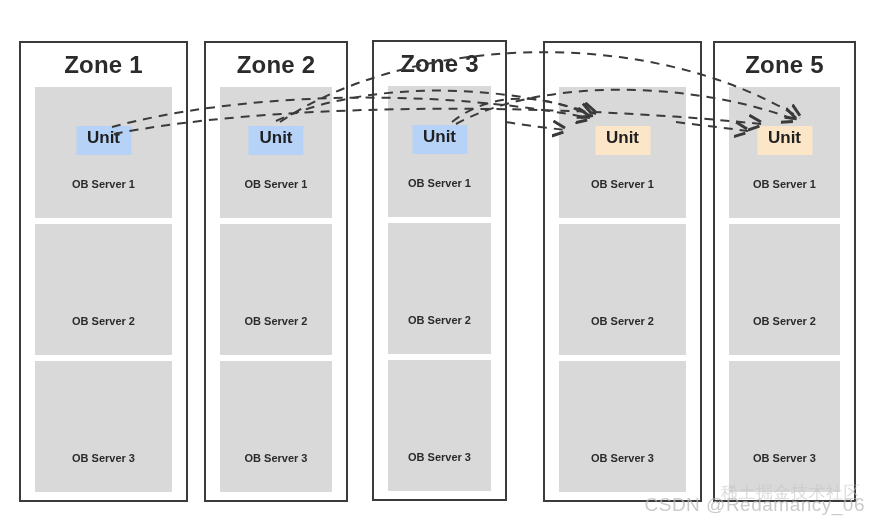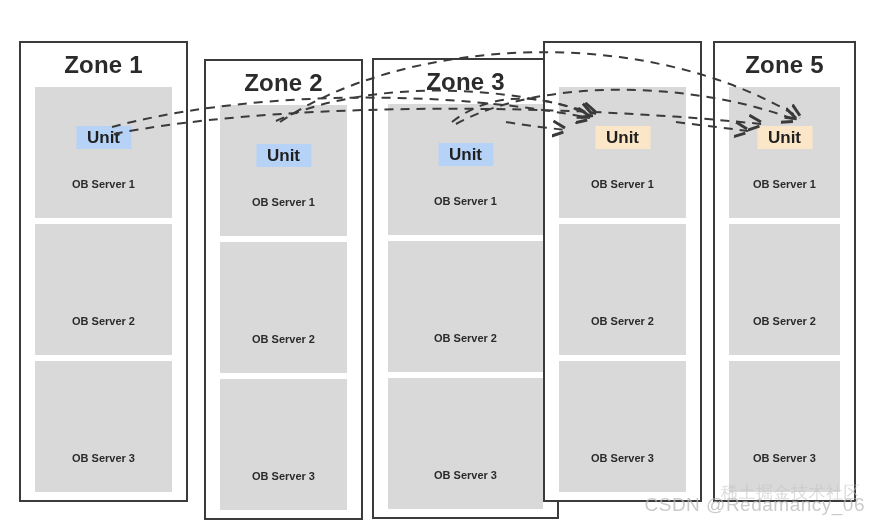--- a/index.html
+++ b/index.html
@@ -43,21 +43,21 @@
     font-size:11px;
     font-weight:bold;
     color:#2b2b2b;
     white-space:nowrap;
   }
   .unit{
     position:absolute;
     left:50%;
     transform:translateX(-50%);
     top:39px;
-    padding:3px 11px 1px 11px;
+    padding:3px 11px 7px 11px;
     font-size:17px;
     font-weight:bold;
     color:#1f1f1f;
     white-space:nowrap;
     line-height:1.1;
   }
   .unit.blue{background:#b6d3f7;}
   .unit.orange{background:#fce6c8;}
 
   svg.arrows{
@@ -106,35 +106,35 @@
       <div class="server-label">OB Server 1</div>
     </div>
     <div class="server" style="top:181px;height:131px;">
       <div class="server-label">OB Server 2</div>
     </div>
     <div class="server" style="top:318px;height:131px;">
       <div class="server-label">OB Server 3</div>
     </div>
   </div>
 
-  <div class="zone" style="left:204px;top:59px;width:159px;height:461px;">
+  <div class="zone" style="left:204px;top:41px;width:144px;height:461px;">
     <div class="zone-title">Zone 2</div>
     <div class="server" style="top:44px;height:131px;">
       <div class="unit blue">Unit</div>
       <div class="server-label">OB Server 1</div>
     </div>
     <div class="server" style="top:181px;height:131px;">
       <div class="server-label">OB Server 2</div>
     </div>
     <div class="server" style="top:318px;height:131px;">
       <div class="server-label">OB Server 3</div>
     </div>
   </div>
 
-  <div class="zone" style="left:372px;top:58px;width:187px;height:461px;">
+  <div class="zone" style="left:372px;top:40px;width:135px;height:461px;">
     <div class="zone-title">Zone 3</div>
     <div class="server" style="top:44px;height:131px;">
       <div class="unit blue">Unit</div>
       <div class="server-label">OB Server 1</div>
     </div>
     <div class="server" style="top:181px;height:131px;">
       <div class="server-label">OB Server 2</div>
     </div>
     <div class="server" style="top:318px;height:131px;">
       <div class="server-label">OB Server 3</div>

